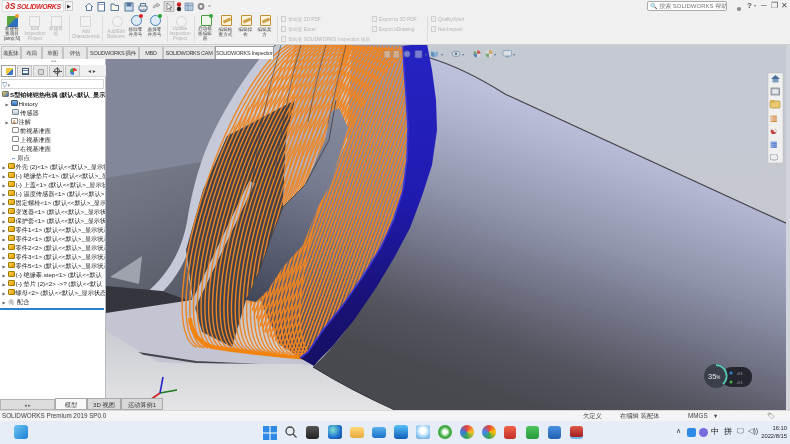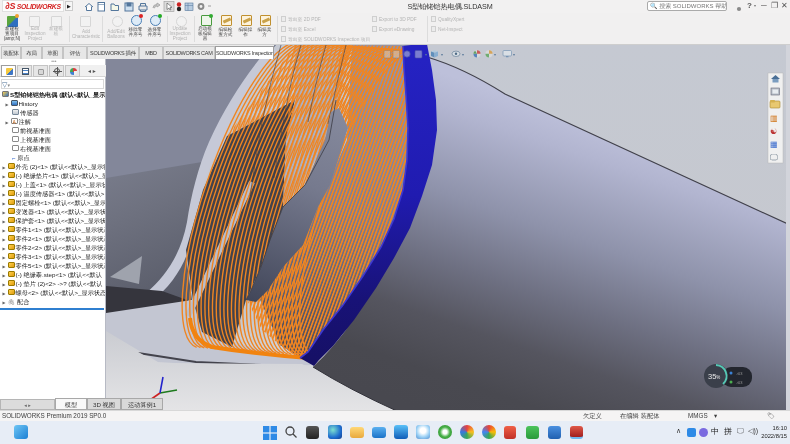--- a/index.html
+++ b/index.html
@@ -266,21 +266,20 @@
 <circle cx="95" cy="3.5" r="2.2" fill="#cc2222"></circle>
       <circle cx="95" cy="8" r="2.2" fill="#222"></circle>
 <rect x="101" y="2" width="8" height="7.5" fill="#b8cce0" stroke="#54779c" stroke-width="0.6"></rect>
       <path d="M101,4.5 h8 M104,2 v7.5" stroke="#54779c" stroke-width="0.5"></path>
 <g fill="#8a8a8a">
         <circle cx="117" cy="5.5" r="3.4"></circle>
         <circle cx="117" cy="5.5" r="1.4" fill="#f1f0f0"></circle>
       </g>
 <path d="M124,5 l3,0" stroke="#888" stroke-width="0.8"></path>
 </svg>
-<div id="doctitle" class="abs">S型铂铑铠热电偶.SLDASM</div>
 <div id="searchbox" class="abs">🔍 搜索 SOLIDWORKS 帮助&nbsp;&nbsp;⌕</div>
 <div class="abs" style="left:735px;top:2px;width:8px;height:10px"><svg width="8" height="10">
         <circle cx="4" cy="3" r="2.1" fill="#8a8a8a"></circle>
         <path d="M0.5,9.5 Q4,5 7.5,9.5 Z" fill="#8a8a8a"></path>
       </svg></div>
 <span class="abs" style="left:747px;top:1px;font-size:8px;color:#555;font-weight:bold">?</span>
 <span class="abs" style="left:754px;top:3px;font-size:4px;color:#777">▾</span>
 <span class="abs" style="left:761px;top:1px;font-size:8px;color:#555">─</span>
 <span class="abs" style="left:771px;top:1px;font-size:8px;color:#555">❐</span>
 <span class="abs" style="left:781px;top:1px;font-size:8px;color:#555">✕</span>

